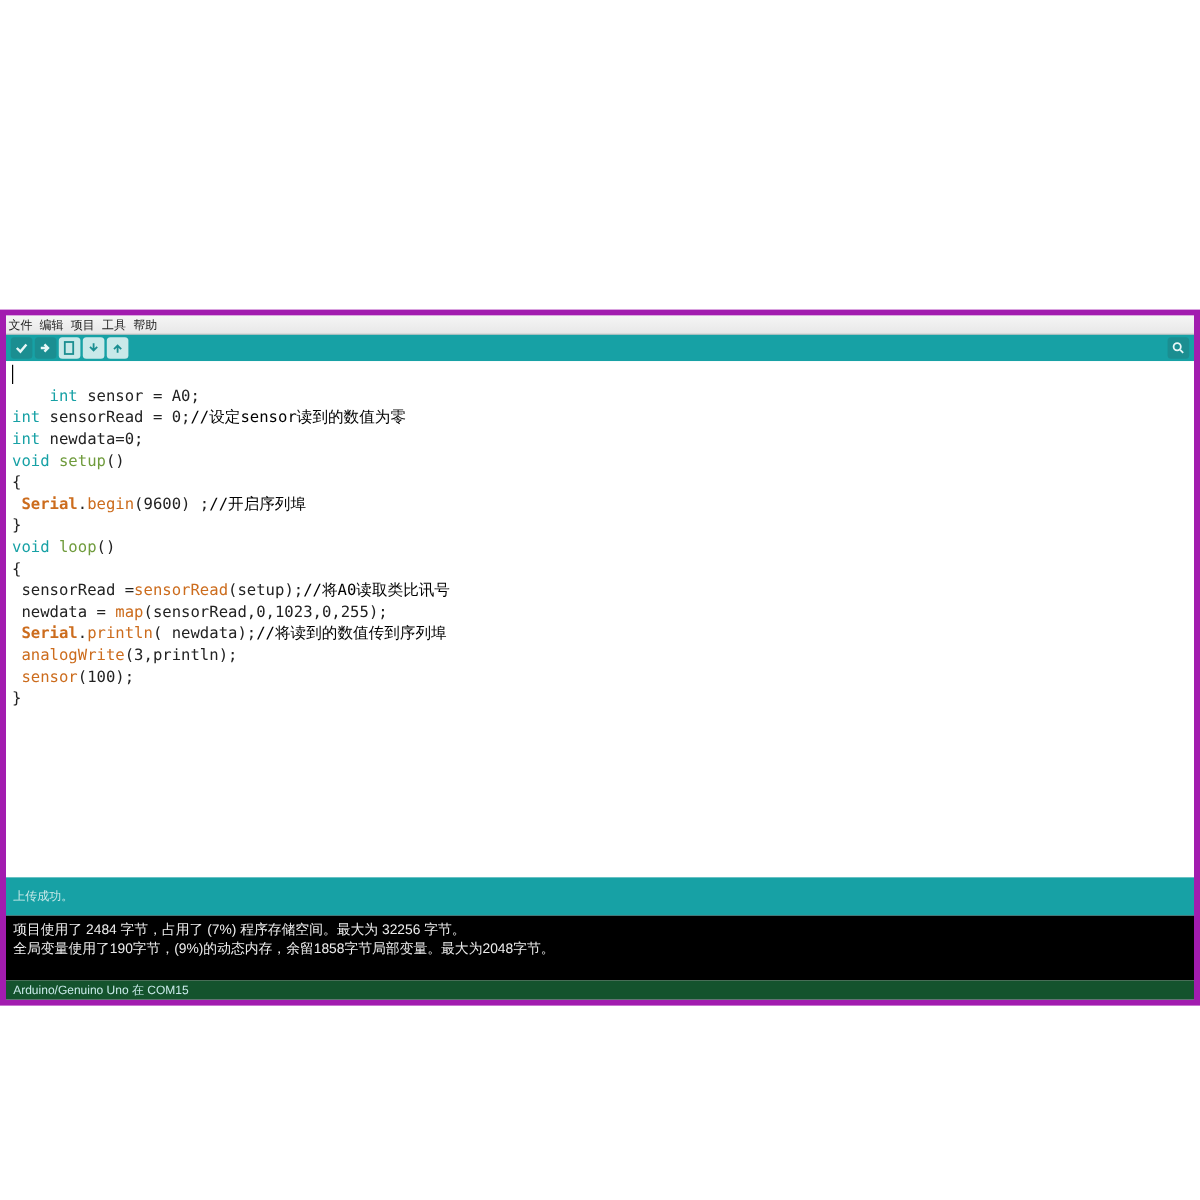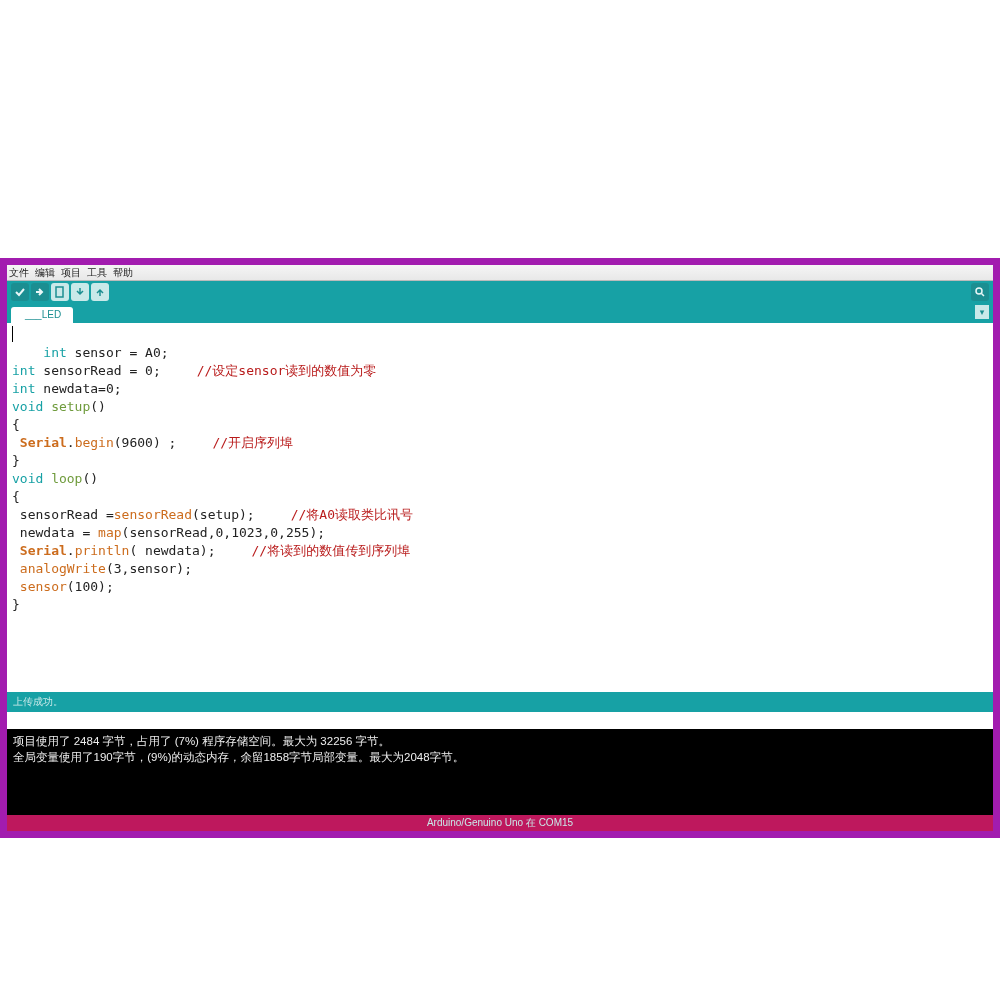--- a/index.html
+++ b/index.html
@@ -11,21 +11,21 @@
     overflow: hidden;
   }
   .app {
     position: absolute;
     top: 258px;
     left: 0;
     width: 1000px;
     height: 580px;
     display: flex;
     flex-direction: column;
-    border: 7px solid #a21caf;
+    border: 5px solid #a21caf;
   }
   .menubar {
     height: 16px;
     background: linear-gradient(#f5f5f5, #e8e8e8);
     border-bottom: 1px solid #bbb;
     display: flex;
     align-items: center;
     padding: 0 2px;
     font-size: 10px;
     color: #222;
@@ -95,46 +95,45 @@
   .cursor {
     position: absolute;
     left: 5px; top: 3px;
     width: 1px; height: 16px;
     background: #000;
   }
   .tok-type    { color: #17a1a5; }
   .tok-keyword { color: #6f9b3c; }
   .tok-func    { color: #cc6c1d; }
   .tok-obj     { color: #cc6c1d; font-weight: bold; }
-  .tok-comment { color: #b91c1c; margin-left: 36px; }
+  .tok-comment { color: #000000; }
   .status-band {
-    height: 20px;
+    height: 32px;
     background: #17a1a5;
     color: #c9e9e9;
     font-size: 10px;
     padding: 2px 6px;
     display: flex; align-items: center;
   }
   .console {
-    height: 86px;
+    height: 54px;
     background: #000;
     color: #eee;
     font-size: 11.5px;
     line-height: 16px;
     padding: 4px 6px;
     font-family: "Microsoft YaHei", sans-serif;
-    margin-top: 17px;
   }
   .footer {
     height: 16px;
-    background: #be185d;
+    background: #14532d;
     color: #c9e9e9;
     font-size: 10px;
     display: flex;
-    justify-content: center;
+    justify-content: flex-start;
     align-items: center;
     padding: 0 6px;
   }
 </style>
 </head>
 <body>
 
 <div class="app">
 
   <div class="menubar">
@@ -173,39 +172,35 @@
     </div>
     <div class="tb-spacer"></div>
     <div class="tb-btn">
       <svg width="12" height="12" viewBox="0 0 12 12">
           <circle cx="5" cy="5" r="3" stroke="#e8f7f7" stroke-width="1.5" fill="none"></circle>
           <path d="M7.5 7.5 L10 10" stroke="#e8f7f7" stroke-width="1.5"></path>
         </svg>
     </div>
   </div>
 
-  <div class="tabbar">
-    <div class="tab">___LED</div>
-    <div class="tab-dropdown">▾</div>
-  </div>
 
   <div class="editor">
     <div class="cursor"></div><span class="tok-type">int</span><span> sensor = A0;</span>
 <span class="tok-type">int</span><span> sensorRead = 0;</span><span class="tok-comment">//设定sensor读到的数值为零</span>
 <span class="tok-type">int</span><span> newdata=0;</span>
 <span class="tok-type">void</span><span> </span><span class="tok-keyword">setup</span><span>()</span>
 <span>{</span>
 <span> </span><span class="tok-obj">Serial</span><span>.</span><span class="tok-func">begin</span><span>(9600) ;</span><span class="tok-comment">//开启序列埠</span>
 <span>}</span>
 <span class="tok-type">void</span><span> </span><span class="tok-keyword">loop</span><span>()</span>
 <span>{</span>
 <span> sensorRead =</span><span class="tok-func">sensorRead</span><span>(setup);</span><span class="tok-comment">//将A0读取类比讯号</span>
 <span> newdata = </span><span class="tok-func">map</span><span>(sensorRead,0,1023,0,255);</span>
 <span> </span><span class="tok-obj">Serial</span><span>.</span><span class="tok-func">println</span><span>( newdata);</span><span class="tok-comment">//将读到的数值传到序列埠</span>
-<span> </span><span class="tok-func">analogWrite</span><span>(3,sensor);</span>
+<span> </span><span class="tok-func">analogWrite</span><span>(3,println);</span>
 <span> </span><span class="tok-func">sensor</span><span>(100);</span>
 <span>}</span>
 </div>
 
   <div class="status-band">
     <span>上传成功。</span>
   </div>
 
   <div class="console">
     <div>项目使用了 2484 字节，占用了 (7%) 程序存储空间。最大为 32256 字节。</div>

